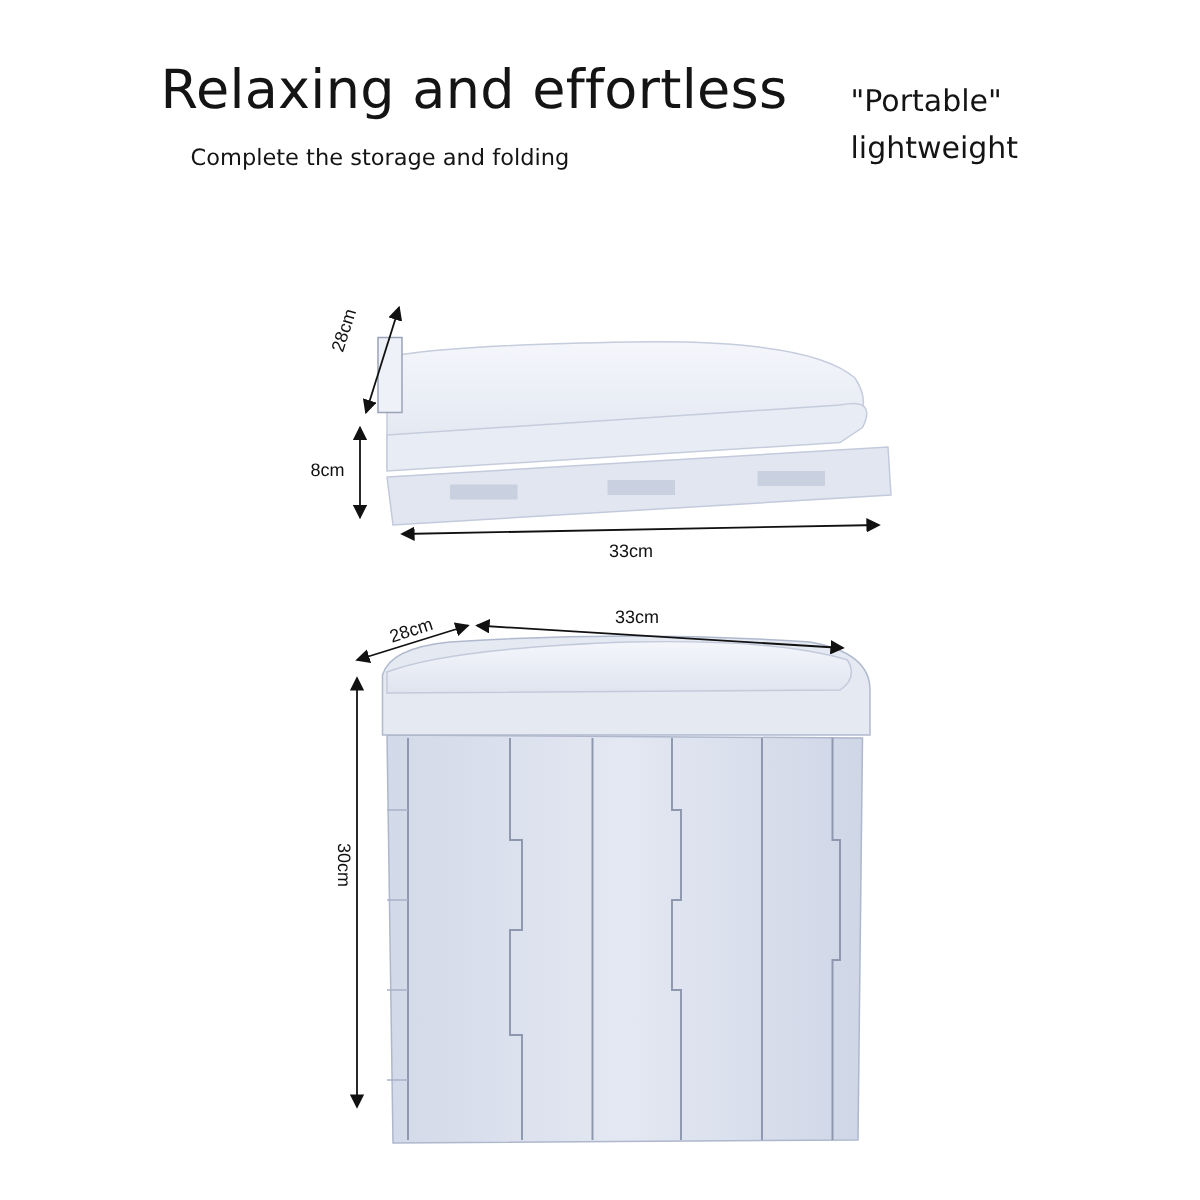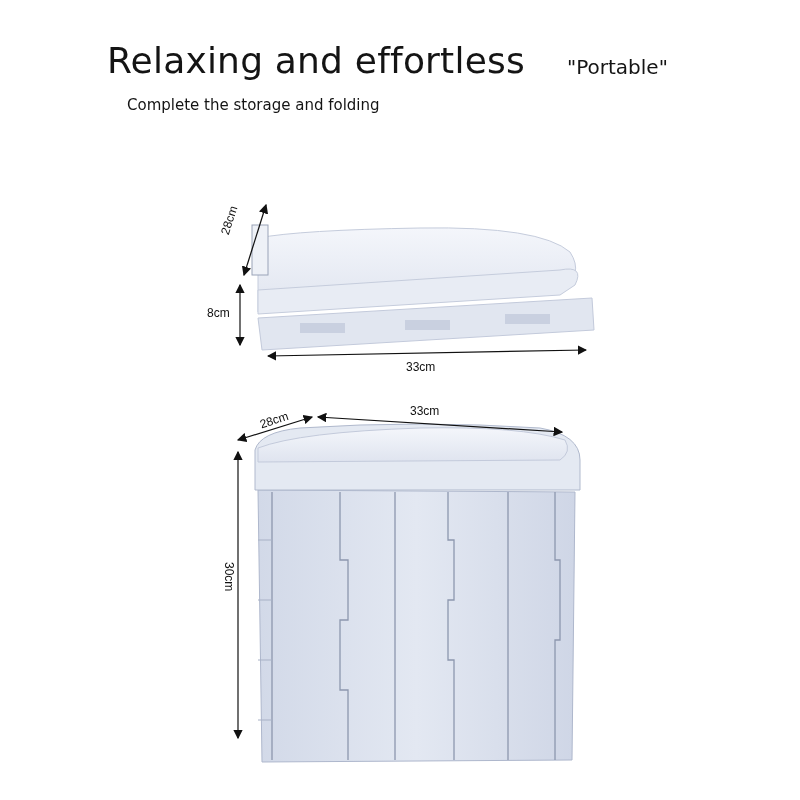--- a/index.html
+++ b/index.html
@@ -14,20 +14,21 @@
 </style>
 </head>
 <body>
 
 <div class="abs title">Relaxing and effortless</div>
 <div class="abs sub">
   <div>Complete the storage and folding</div>
 </div>
 <div class="abs side">
   <div>"Portable"</div>
+  <div>lightweight</div>
 </div>
 
 <svg width="800" height="800" viewBox="0 0 800 800">
   <defs>
     <marker id="ah" markerWidth="8" markerHeight="8" refX="7" refY="4" orient="auto-start-reverse">
       <path d="M0,0 L8,4 L0,8 z" fill="#111"></path>
     </marker>
     <linearGradient id="lidg" x1="0" y1="0" x2="0" y2="1">
       <stop offset="0" stop-color="#f4f6fb"></stop>
       <stop offset="1" stop-color="#dfe4ef"></stop>

